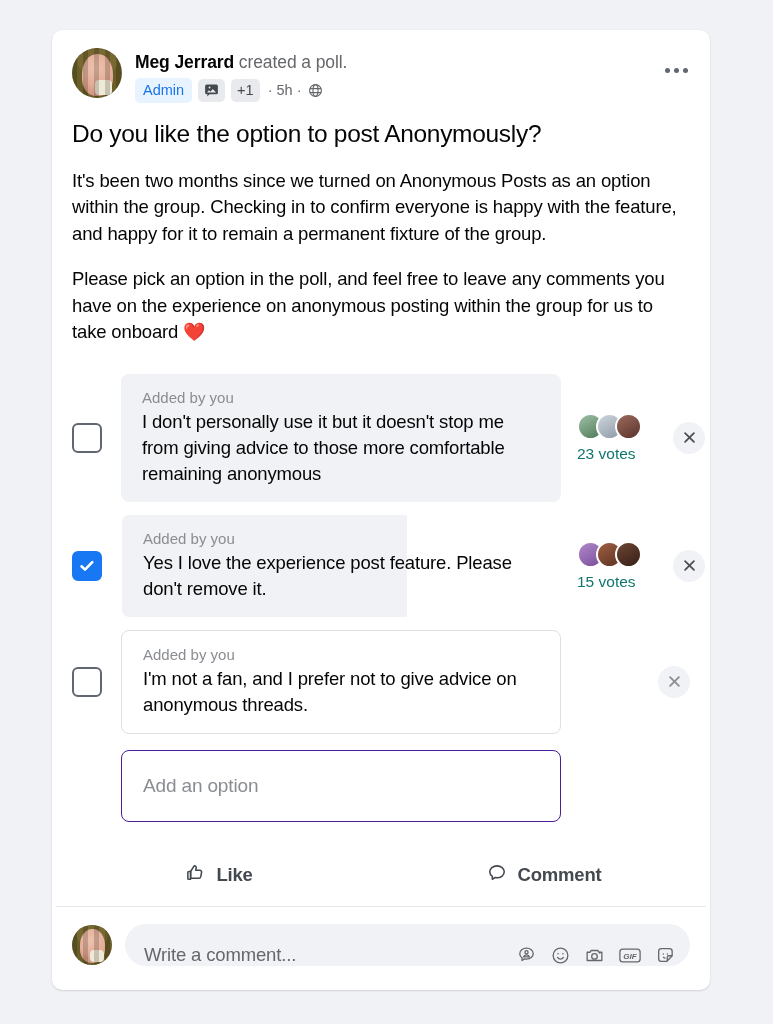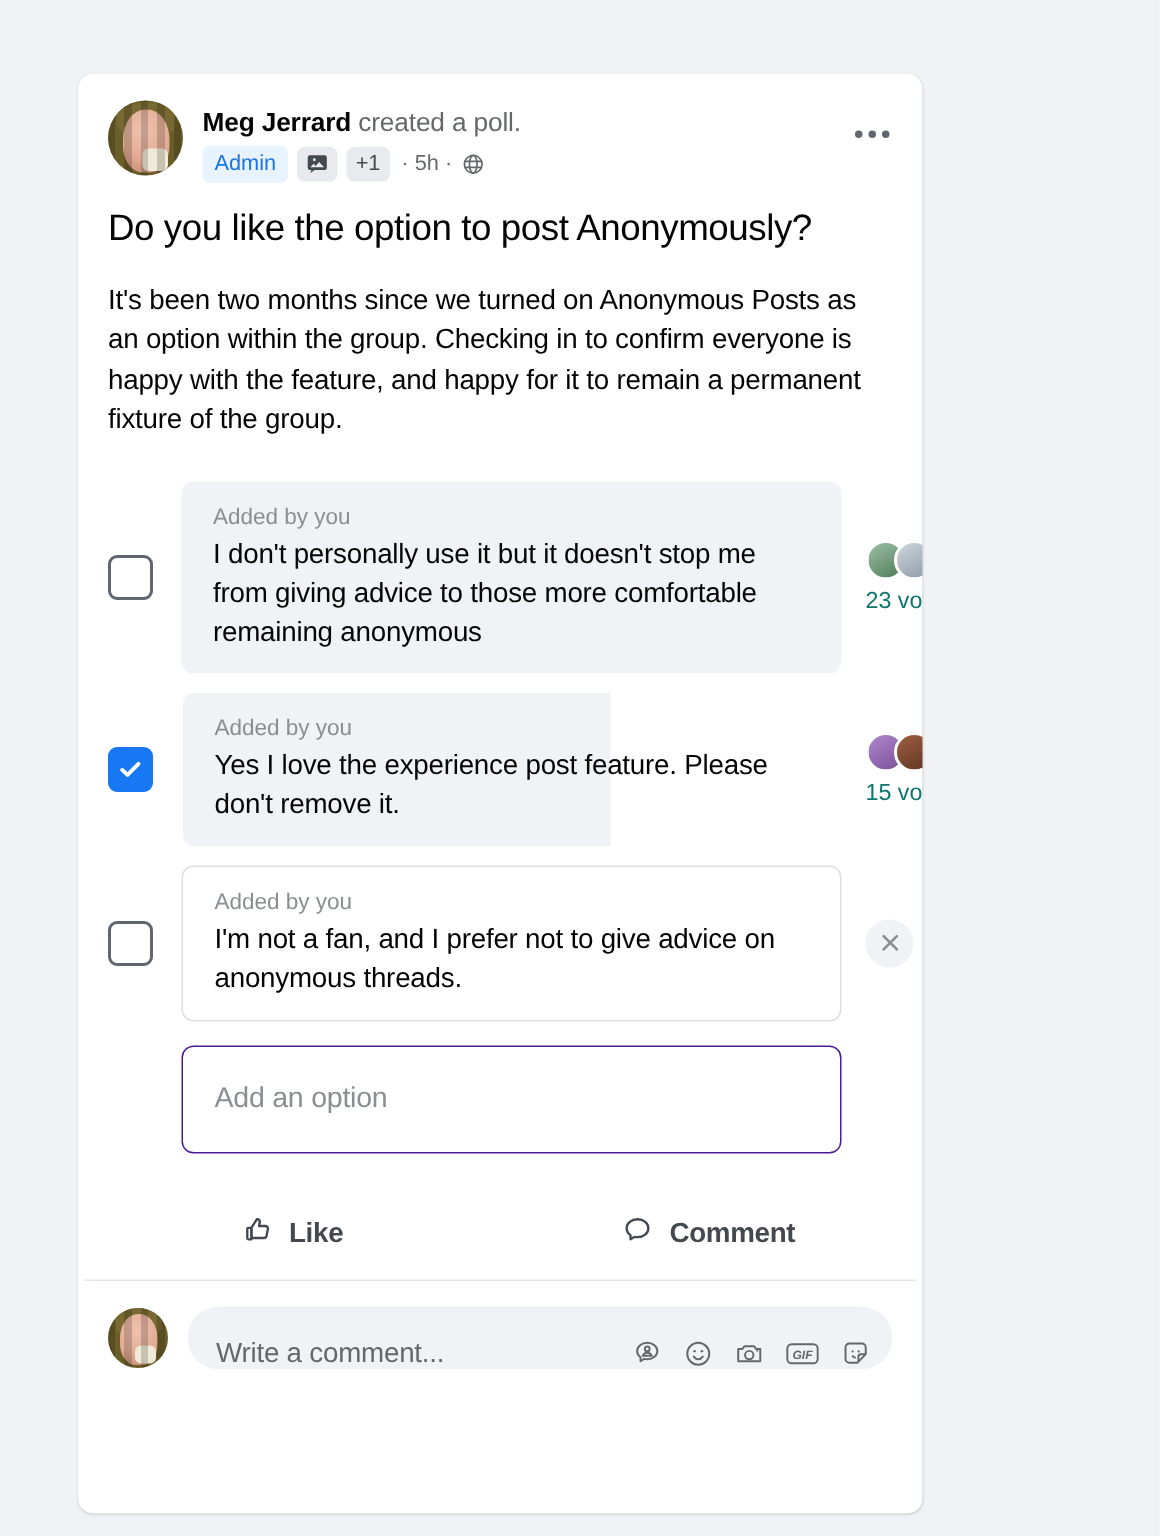--- a/index.html
+++ b/index.html
@@ -7,26 +7,25 @@
     width: 773px; height: 1024px;
     background: #f0f2f5;
     font-family: "Liberation Sans", sans-serif;
     -webkit-font-smoothing: antialiased;
   }
   .page { position: relative; width: 773px; height: 1024px; }
 
   .post-card {
     position: absolute;
     left: 52px; top: 30px;
-    width: 563px; height: 960px;
+    width: 658px; height: 960px;
     background: #ffffff;
     border-radius: 10px;
     box-shadow: 0 1px 2px rgba(0,0,0,0.12), 0 0 1px rgba(0,0,0,0.08);
     overflow: hidden;
-    margin-top: 19px;
   }
 
   
   .post-header {
     display: flex; align-items: flex-start;
     padding: 18px 20px 0 20px;
     position: relative;
   }
   .avatar {
     width: 50px; height: 50px; border-radius: 50%;
@@ -245,20 +244,23 @@
 
       <div class="more-menu">
         <i></i>
         <i></i>
         <i></i>
       </div>
     </div>
 
     <div class="post-title">Do you like the option to post Anonymously?</div>
     <div class="post-para">It's been two months since we turned on Anonymous Posts as an option within the group. Checking in to confirm everyone is happy with the feature, and happy for it to remain a permanent fixture of the group.</div>
+    <div class="post-para">
+      <span>Please pick an option in the poll, and feel free to leave any comments you have on the experience on anonymous posting within the group for us to take onboard </span><span class="heart">❤️</span>
+    </div>
 
     <div class="poll">
 
       <div class="poll-row">
         <div class="checkbox">
           
         </div>
         <div class="option-box filled">
           <div class="option-inner">
             <div class="added-by">Added by you</div>

